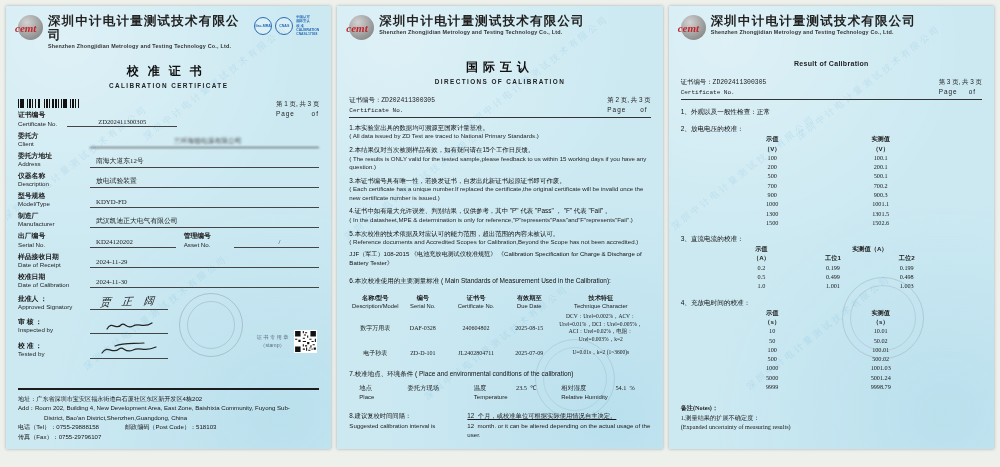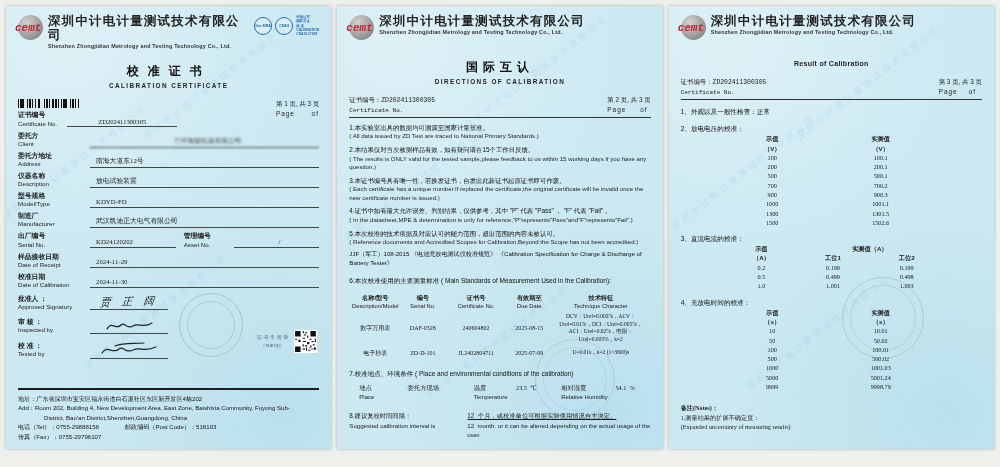--- a/index.html
+++ b/index.html
@@ -12,21 +12,21 @@
           radial-gradient(110% 75% at 85% 92%, rgba(140,200,225,.28), transparent 65%),
           #cce9f2;
         box-shadow:0 0 3px rgba(60,80,90,.4);}
   .wm{position:absolute;color:rgba(80,160,205,.16);font-size:9px;letter-spacing:3px;white-space:nowrap;transform:rotate(-38deg);pointer-events:none;}
   .emboss{position:absolute;border-radius:50%;border:1.6px solid rgba(130,150,165,.45);pointer-events:none;}
   .emboss .inner{position:absolute;inset:7px;border-radius:50%;border:1px solid rgba(130,150,165,.35);}
   
   .hdr{display:flex;align-items:flex-start;gap:5px;min-height:30px;}
   .logo{width:25px;height:25px;border-radius:50%;flex:0 0 auto;position:relative;
         background:radial-gradient(circle at 35% 30%, #d2d2d2, #8d8d8d 75%);}
-  .logo .cemt{position:absolute;left:-3px;top:7px;color:#c1272d;font-weight:bold;font-style:italic;font-size:11px;font-family:Liberation Mono, monospace;}
+  .logo .cemt{position:absolute;left:-3px;top:7px;color:#c1272d;font-weight:bold;font-style:italic;font-size:11px;font-family:Liberation Serif, serif;}
   .co{line-height:1.1;}
   .co-cn{font-size:12.5px;font-weight:bold;letter-spacing:1.2px;color:#222;}
   .co-en{font-size:5.4px;font-weight:bold;color:#333;letter-spacing:.2px;margin-top:1px;}
   .badges{margin-left:auto;display:flex;gap:3px;align-items:center;flex:0 0 auto;}
   .badge{width:16px;height:16px;border-radius:50%;border:1px solid #2a6db5;color:#2a6db5;
          display:flex;align-items:center;justify-content:center;font-size:3.6px;font-weight:bold;background:rgba(255,255,255,.25);}
   .accside{font-size:3.4px;color:#2a6db5;line-height:1.25;font-weight:bold;}
   
   .title{text-align:center;margin-top:14px;}
   .t-cn{font-size:12px;font-weight:bold;letter-spacing:9px;color:#101010;}

